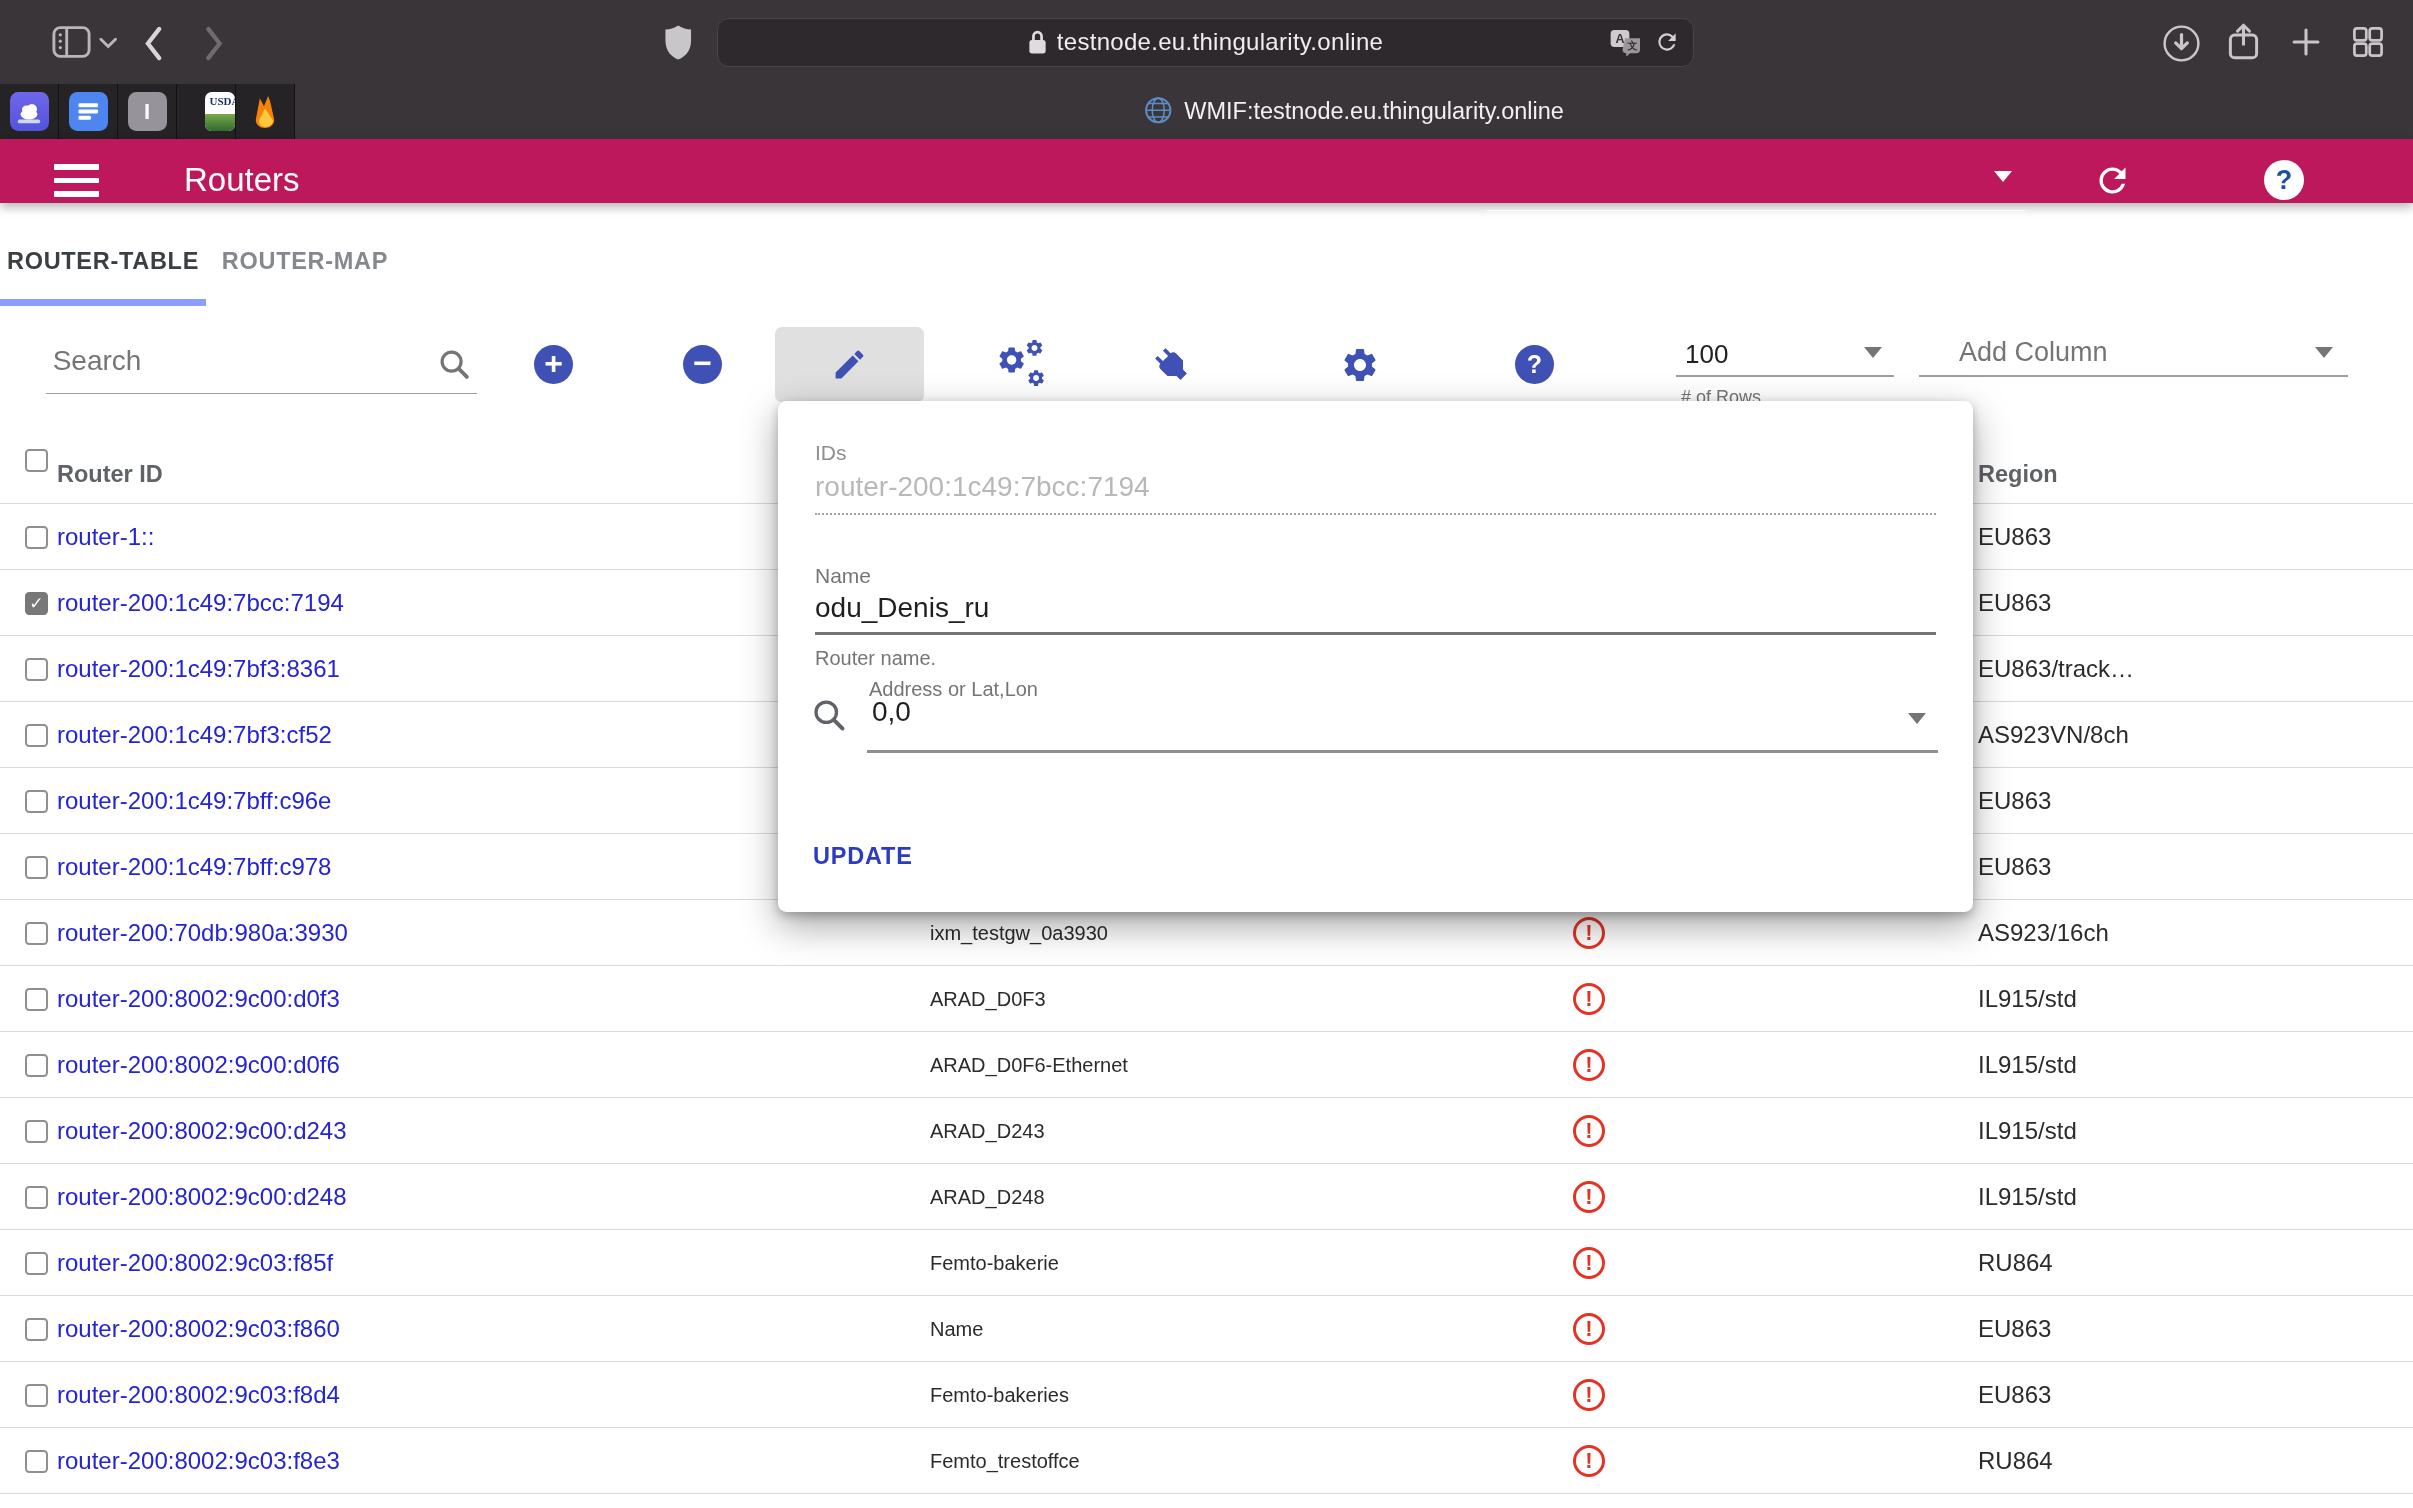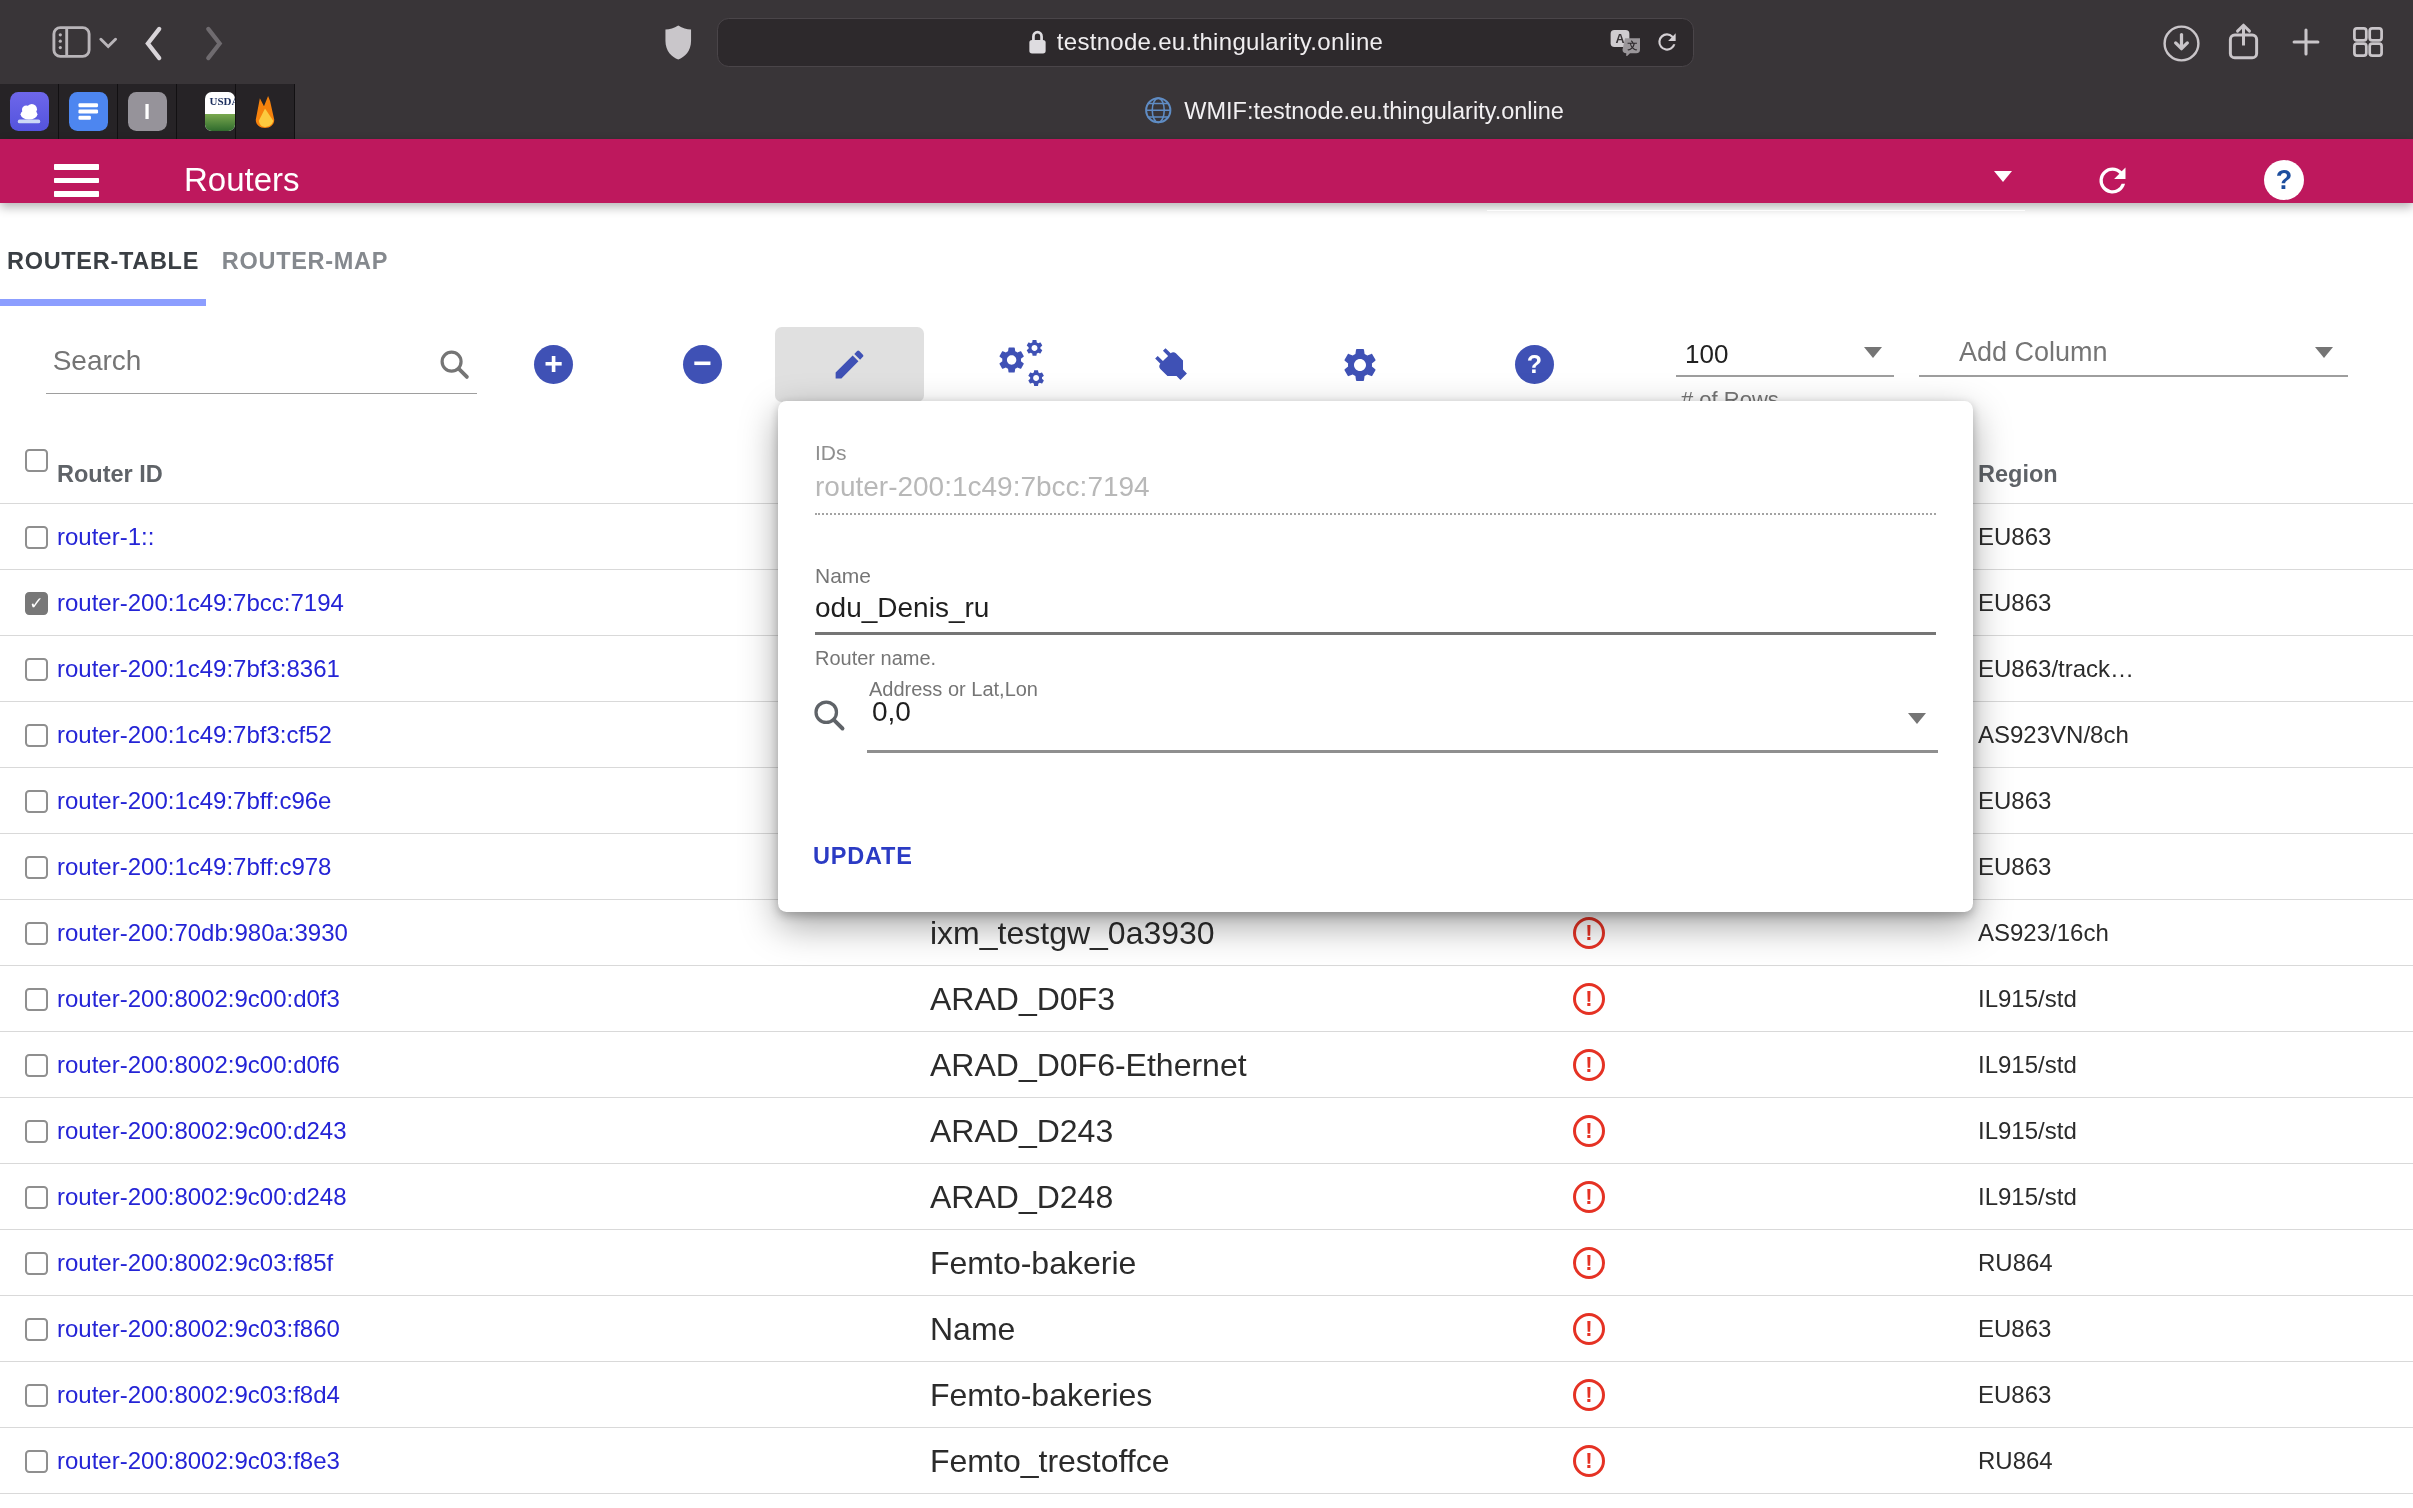--- a/index.html
+++ b/index.html
@@ -58,35 +58,35 @@
   .editbtn { position:absolute; left:775px; top:327px; width:149px; height:75px; background:#e0e0e0; border-radius:6.7px;
              display:flex; align-items:center; justify-content:center; z-index:2; }
   .ccirc { width:39px; height:39px; border-radius:50%; background:#3f51b5; color:#fff;
            display:flex; align-items:center; justify-content:center; font-size:32px; font-weight:700; line-height:1; }
   .ccirc.plus::after { content:"+"; margin-top:-2.5px; }
   .ccirc.minus::after { content:"−"; margin-top:-3.4px; }
   .ccirc.q { font-size:25px; } .ccirc.q::after { content:"?"; }
   .sel-val { position:absolute; font-size:26px; color:#212121; }
   .sel-lbl { position:absolute; font-size:27px; color:#757575; }
   .hline { position:absolute; height:1.7px; background:#9e9e9e; }
-  .small-lbl { position:absolute; font-size:22px; color:#757575; z-index:1; }
+  .small-lbl { position:absolute; font-size:18px; color:#757575; z-index:1; }
 
   
   .thead { position:absolute; left:0; top:419px; width:2413px; height:85px; border-bottom:1.7px solid #d9d9d9; }
   .thead .hcell { position:absolute; top:13px; height:84px; line-height:84px; font-size:23.5px; font-weight:600; color:#5f6368; }
   .tbody { position:absolute; left:0; top:504px; width:2413px; }
   .trow { position:relative; width:2413px; height:66px; border-bottom:1.7px solid #d9d9d9; }
   .cb { position:absolute; left:25px; width:22.6px; height:22.6px; border:2.5px solid #8f8f8f; border-radius:4.2px;
         display:flex; align-items:center; justify-content:center; color:#fff; font-size:17px; }
   .thead .cb { top:30px; }
   .trow .cb { top:22px; }
   .cb.checked { background:#787878; border-color:#787878; }
   .cb.checked::after { content:"✓"; }
   .rid { position:absolute; left:57px; top:0; height:66px; line-height:66px; font-size:24px; color:#2424d6; cursor:pointer; }
-  .rname { position:absolute; left:930px; top:0; height:66px; line-height:66px; font-size:32px; color:#2b2b2b; }
+  .rname { position:absolute; left:930px; top:0; height:66px; line-height:66px; font-size:20px; color:#2b2b2b; }
   .rregion { position:absolute; left:1978px; top:0; height:66px; line-height:66px; font-size:24px; color:#2b2b2b; }
   .rstatus { position:absolute; left:1573px; top:17px; width:32px; height:32px; border:3.4px solid #e53224; border-radius:50%;
              color:#e53224; display:flex; align-items:center; justify-content:center; font-size:22px; font-weight:700; }
   .rstatus::after { content:"!"; }
 
   
   .dialog { position:absolute; left:778px; top:401px; width:1195px; height:511px; background:#fff; border-radius:8.4px;
             box-shadow:0 13.4px 37px rgba(0,0,0,.35), 0 3.4px 10px rgba(0,0,0,.22); z-index:40; }
   .dialog .lbl { position:absolute; font-size:21px; color:#8f8f8f; }
   .dialog .ids-val { position:absolute; left:37px; top:70px; font-size:28px; color:#b8b8b8; }

